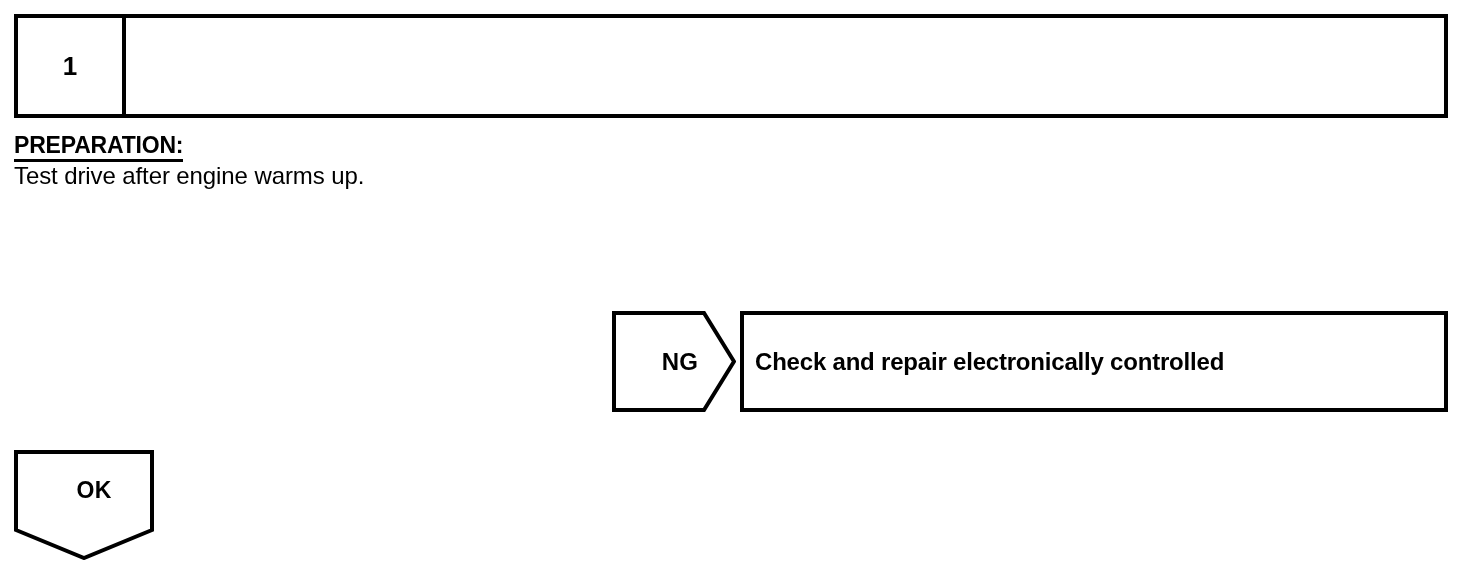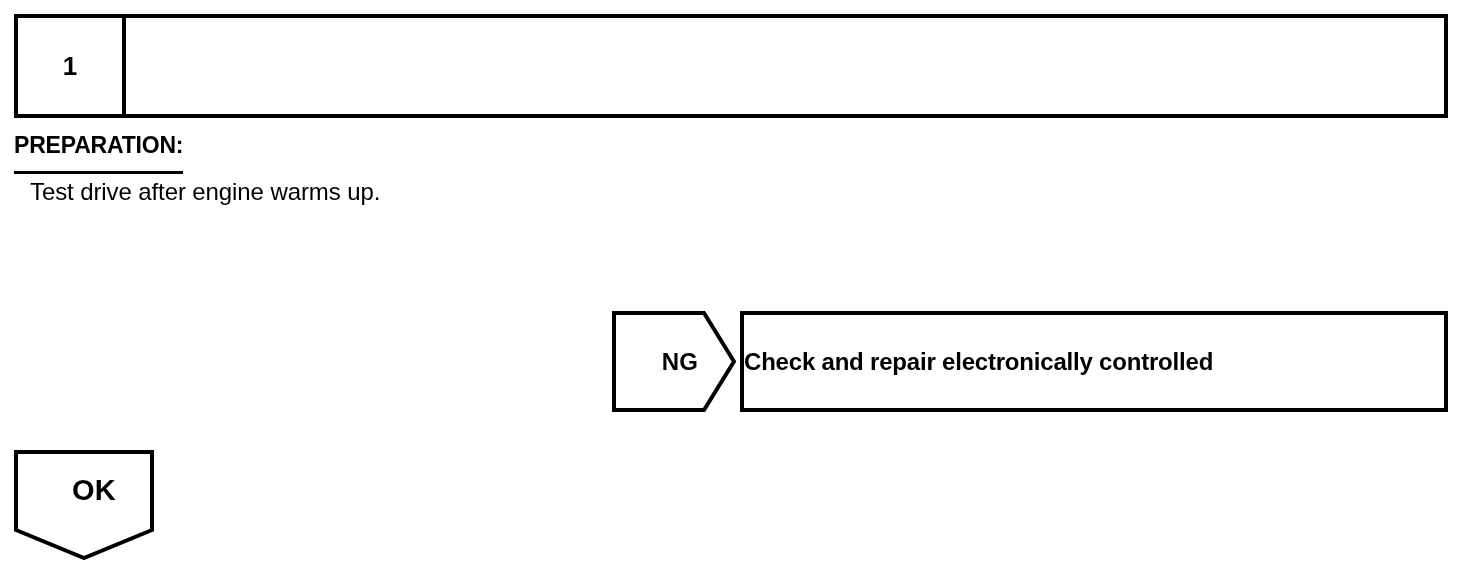--- a/index.html
+++ b/index.html
@@ -69,33 +69,33 @@
     left: 14px;
     top: 132px;
     width: 1200px;
   }
   .section-heading {
     font-size: 23px;
     font-weight: bold;
     line-height: 27px;
     display: inline-block;
     border-bottom: 3px solid #000;
-    padding-bottom: 12px;
+    padding-bottom: 0px;
     letter-spacing: -0.2px;
   }
   .heading-row {
     line-height: 27px;
     margin: 0;
     height: 30px;
   }
   .section-body {
     font-size: 24px;
     font-weight: normal;
     line-height: 28px;
-    margin: 16px;
+    margin: 0;
     height: 38px;
     letter-spacing: -0.1px;
   }
 
   
   .ng-tag {
     position: absolute;
     left: 612px;
     top: 311px;
     width: 124px;
@@ -125,20 +125,21 @@
     box-sizing: border-box;
     border: 4px solid #000;
     background: #fff;
     display: flex;
     align-items: center;
   }
   .ng-action-text {
     font-size: 24px;
     font-weight: bold;
     line-height: 28px;
+    padding-left: 11px;
     letter-spacing: -0.2px;
   }
 
   
   .ok-tag {
     position: absolute;
     left: 14px;
     top: 450px;
     width: 140px;
     height: 110px;
@@ -146,21 +147,21 @@
   .ok-tag svg { display: block; }
   .ok-tag-label {
     position: absolute;
     left: 0;
     top: 0;
     width: 160px;
     height: 80px;
     display: flex;
     align-items: center;
     justify-content: center;
-    font-size: 29px;
+    font-size: 23px;
     font-weight: bold;
     letter-spacing: 0.2px;
   }
 </style>
 </head>
 <body>
 
 <div class="step-box">
   <div class="step-number-cell">
     <span class="step-number">1</span>

